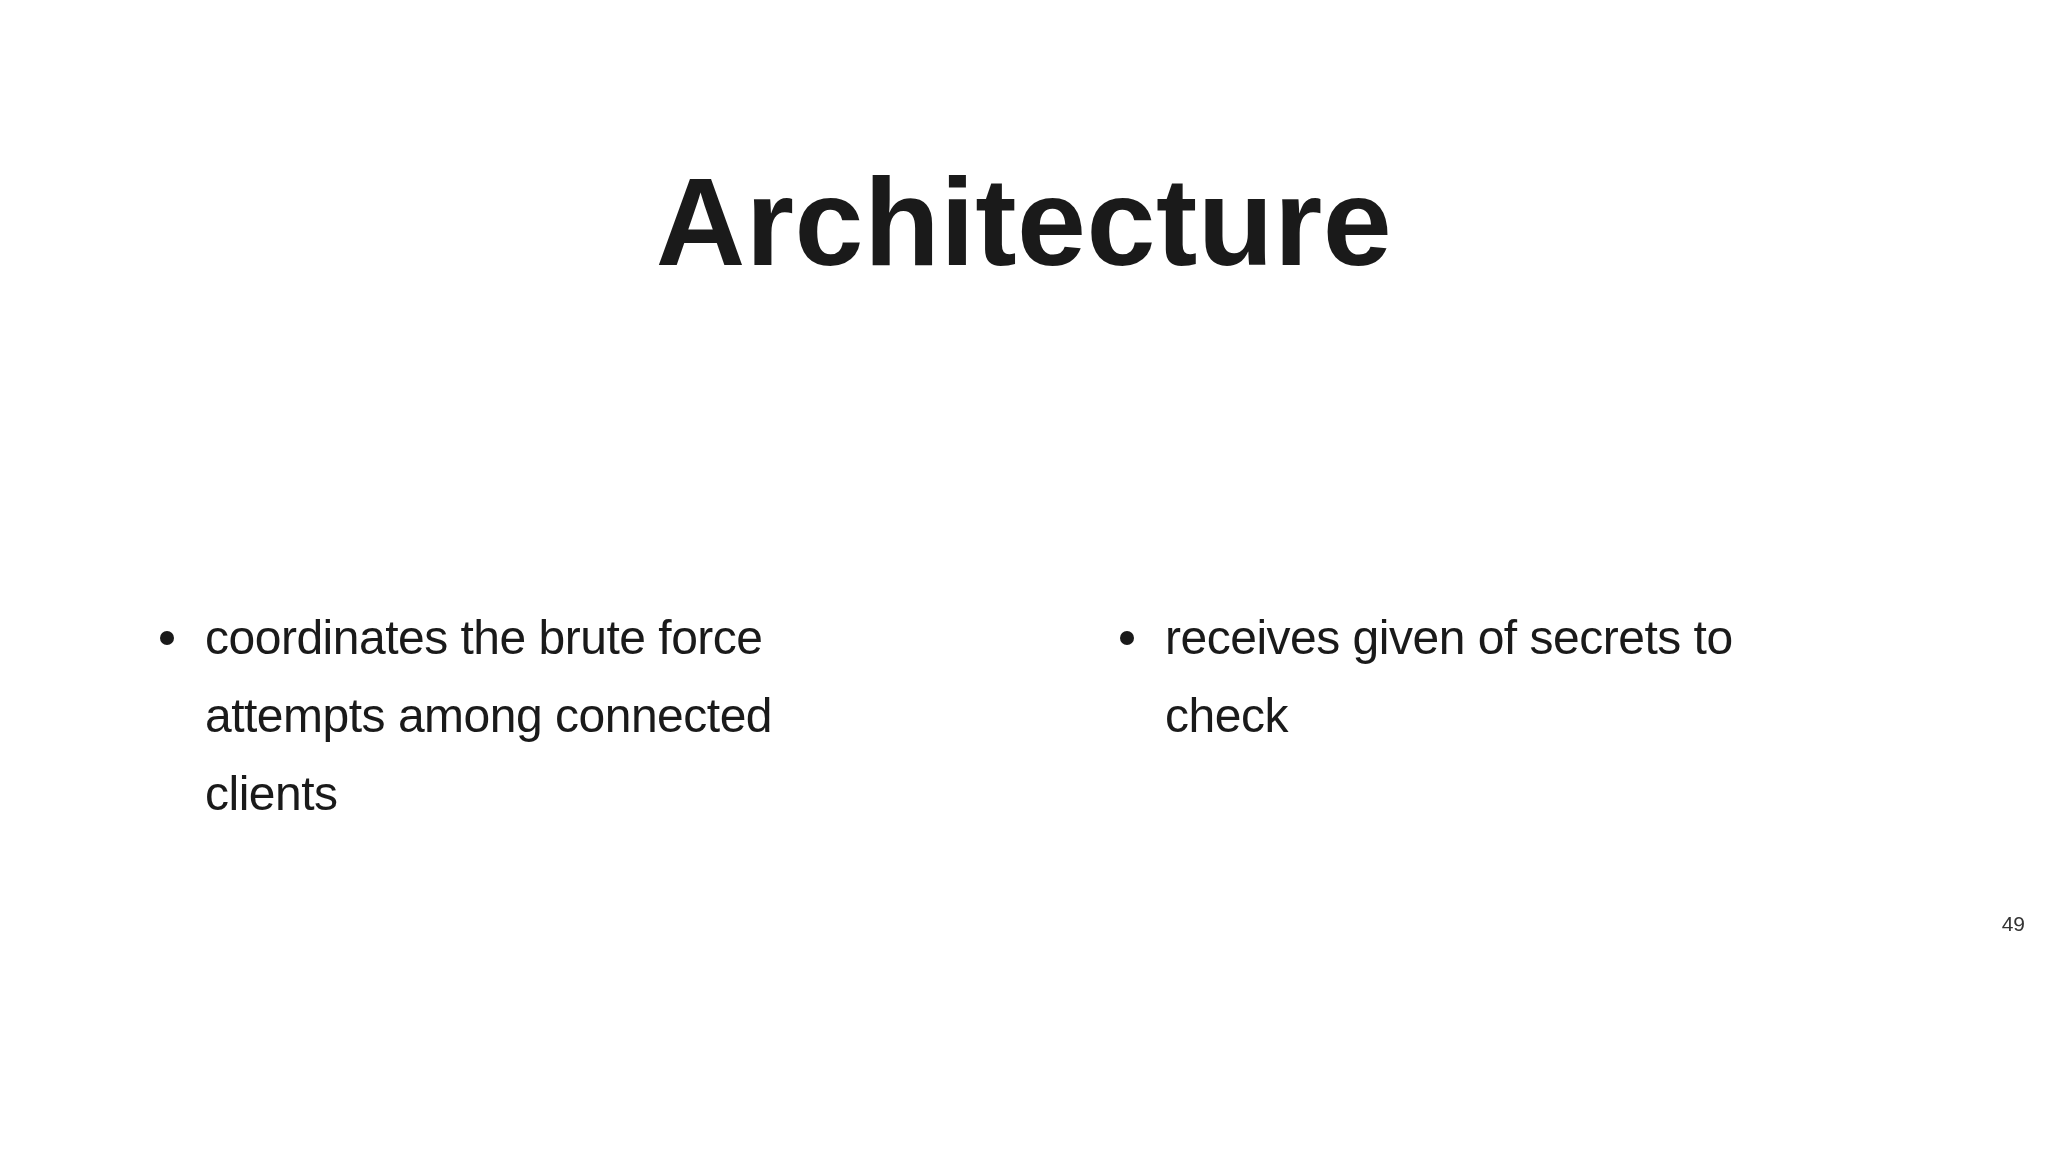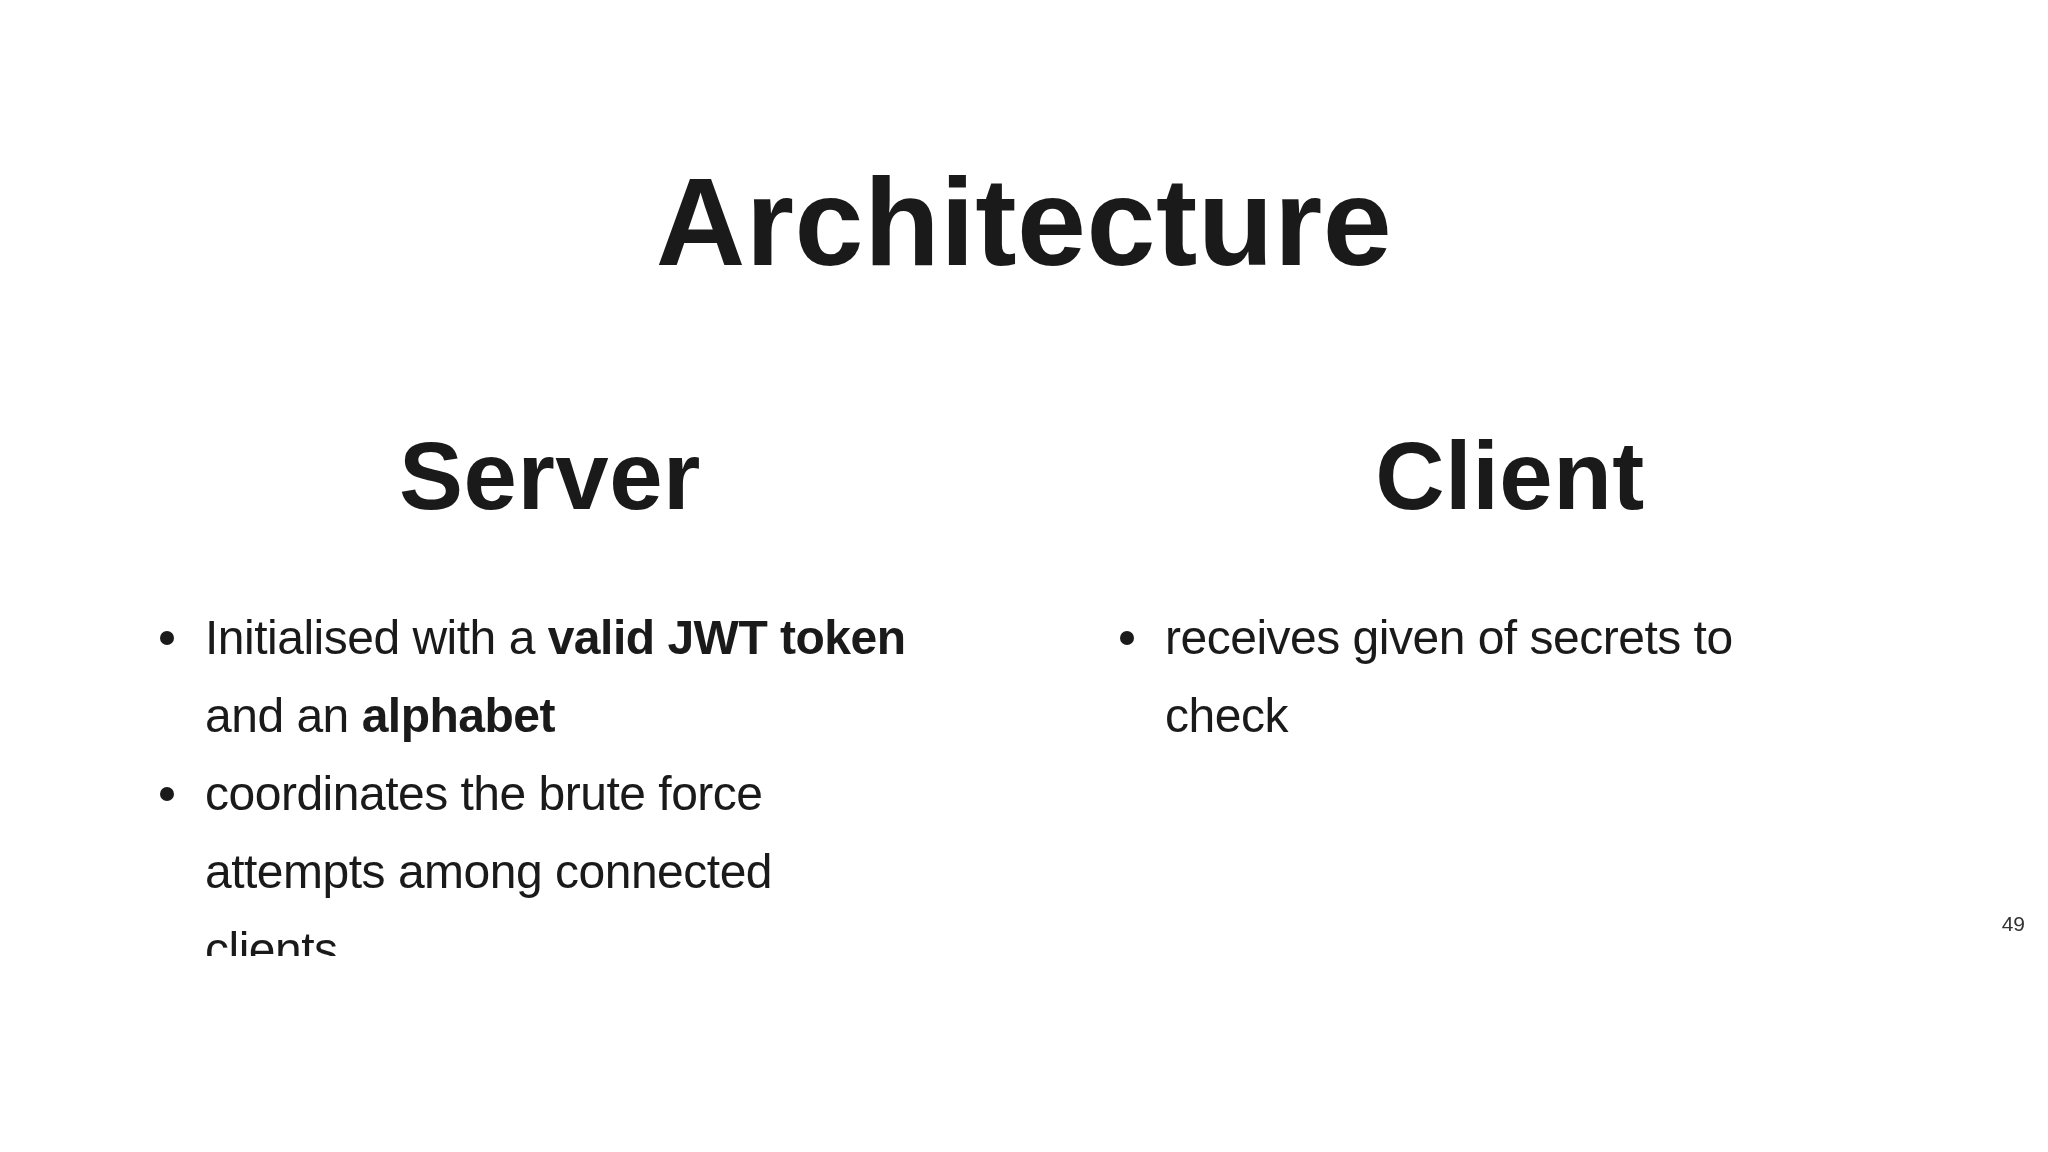--- a/index.html
+++ b/index.html
@@ -87,32 +87,28 @@
   }
 </style>
 </head>
 <body>
 
 <div class="slide">
 
   <h1 class="title">Architecture</h1>
 
   <div class="col col-left">
-    <h2 class="col-heading">Server</h2>
     <ul class="bullets">
-        <li><span>Initialised with a </span><span class="b">valid JWT token</span><span>
-and an </span><span class="b">alphabet</span></li>
         <li><span>coordinates the brute force
 attempts among connected
 clients</span></li>
       </ul>
   </div>
 
   <div class="col col-right">
-    <h2 class="col-heading">Client</h2>
     <ul class="bullets">
         <li><span>receives given of secrets to
 check</span></li>
       </ul>
   </div>
 
   <div class="page-number">49</div>
 
 </div>
 

